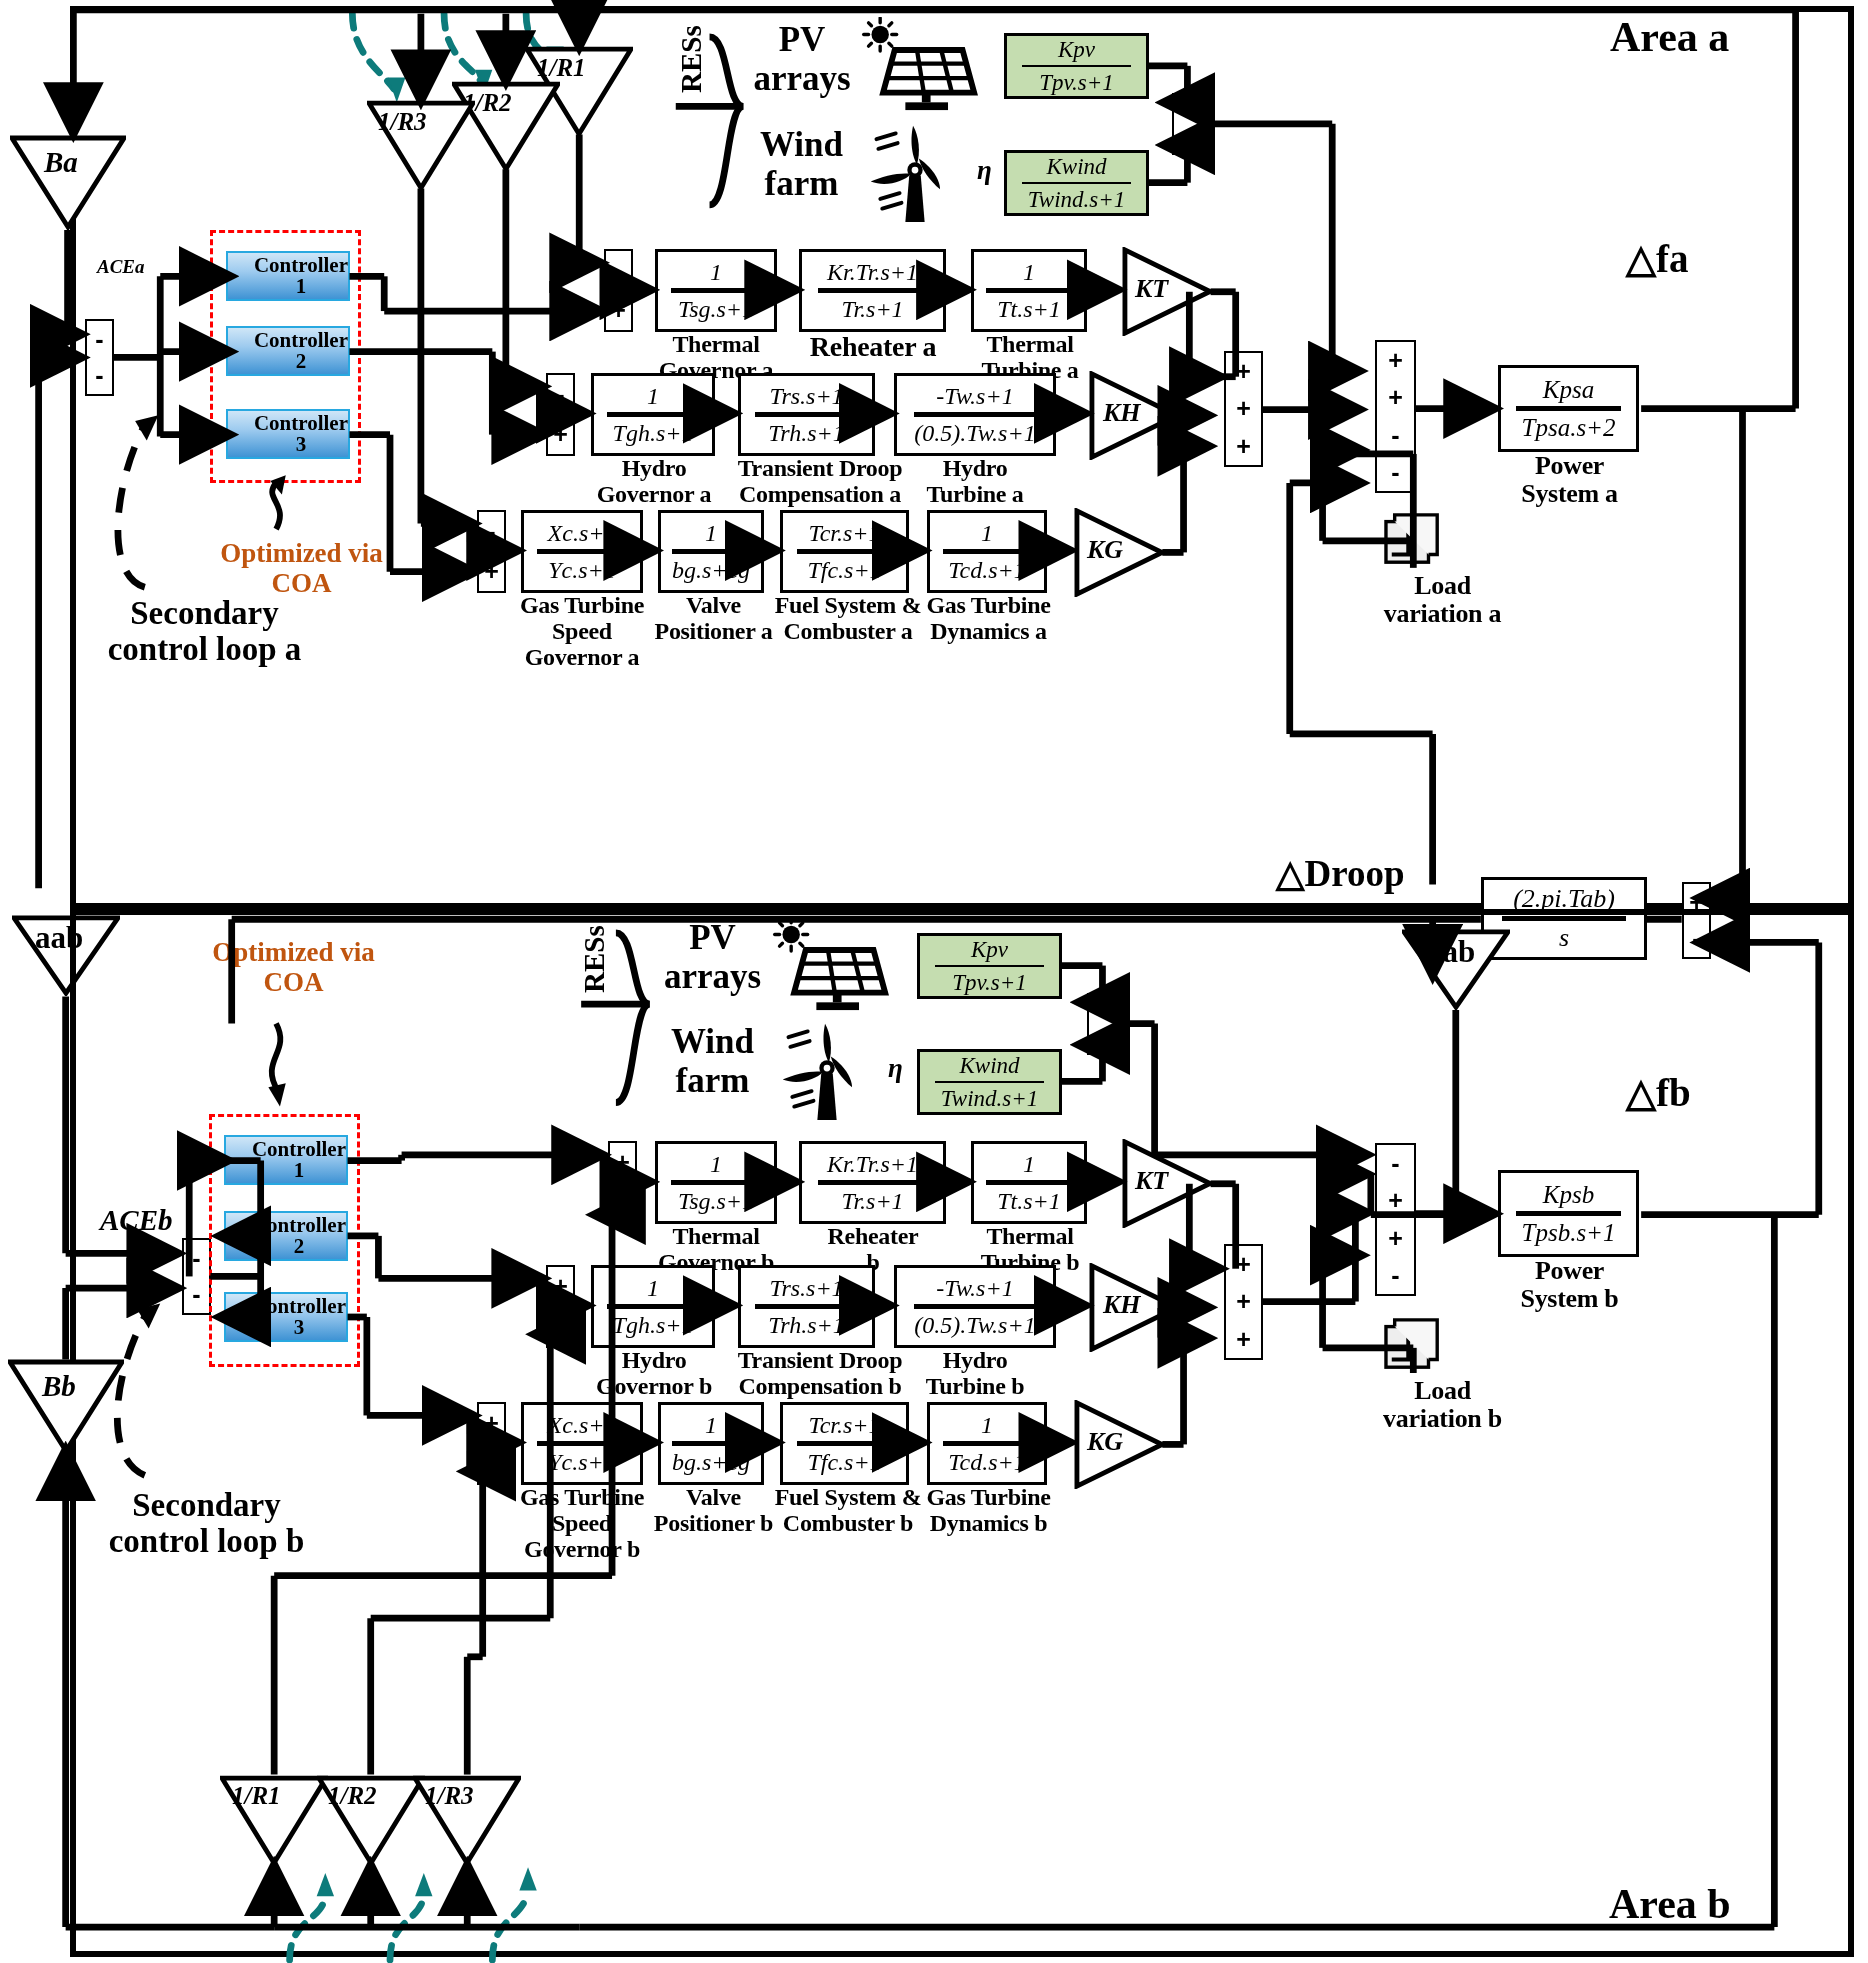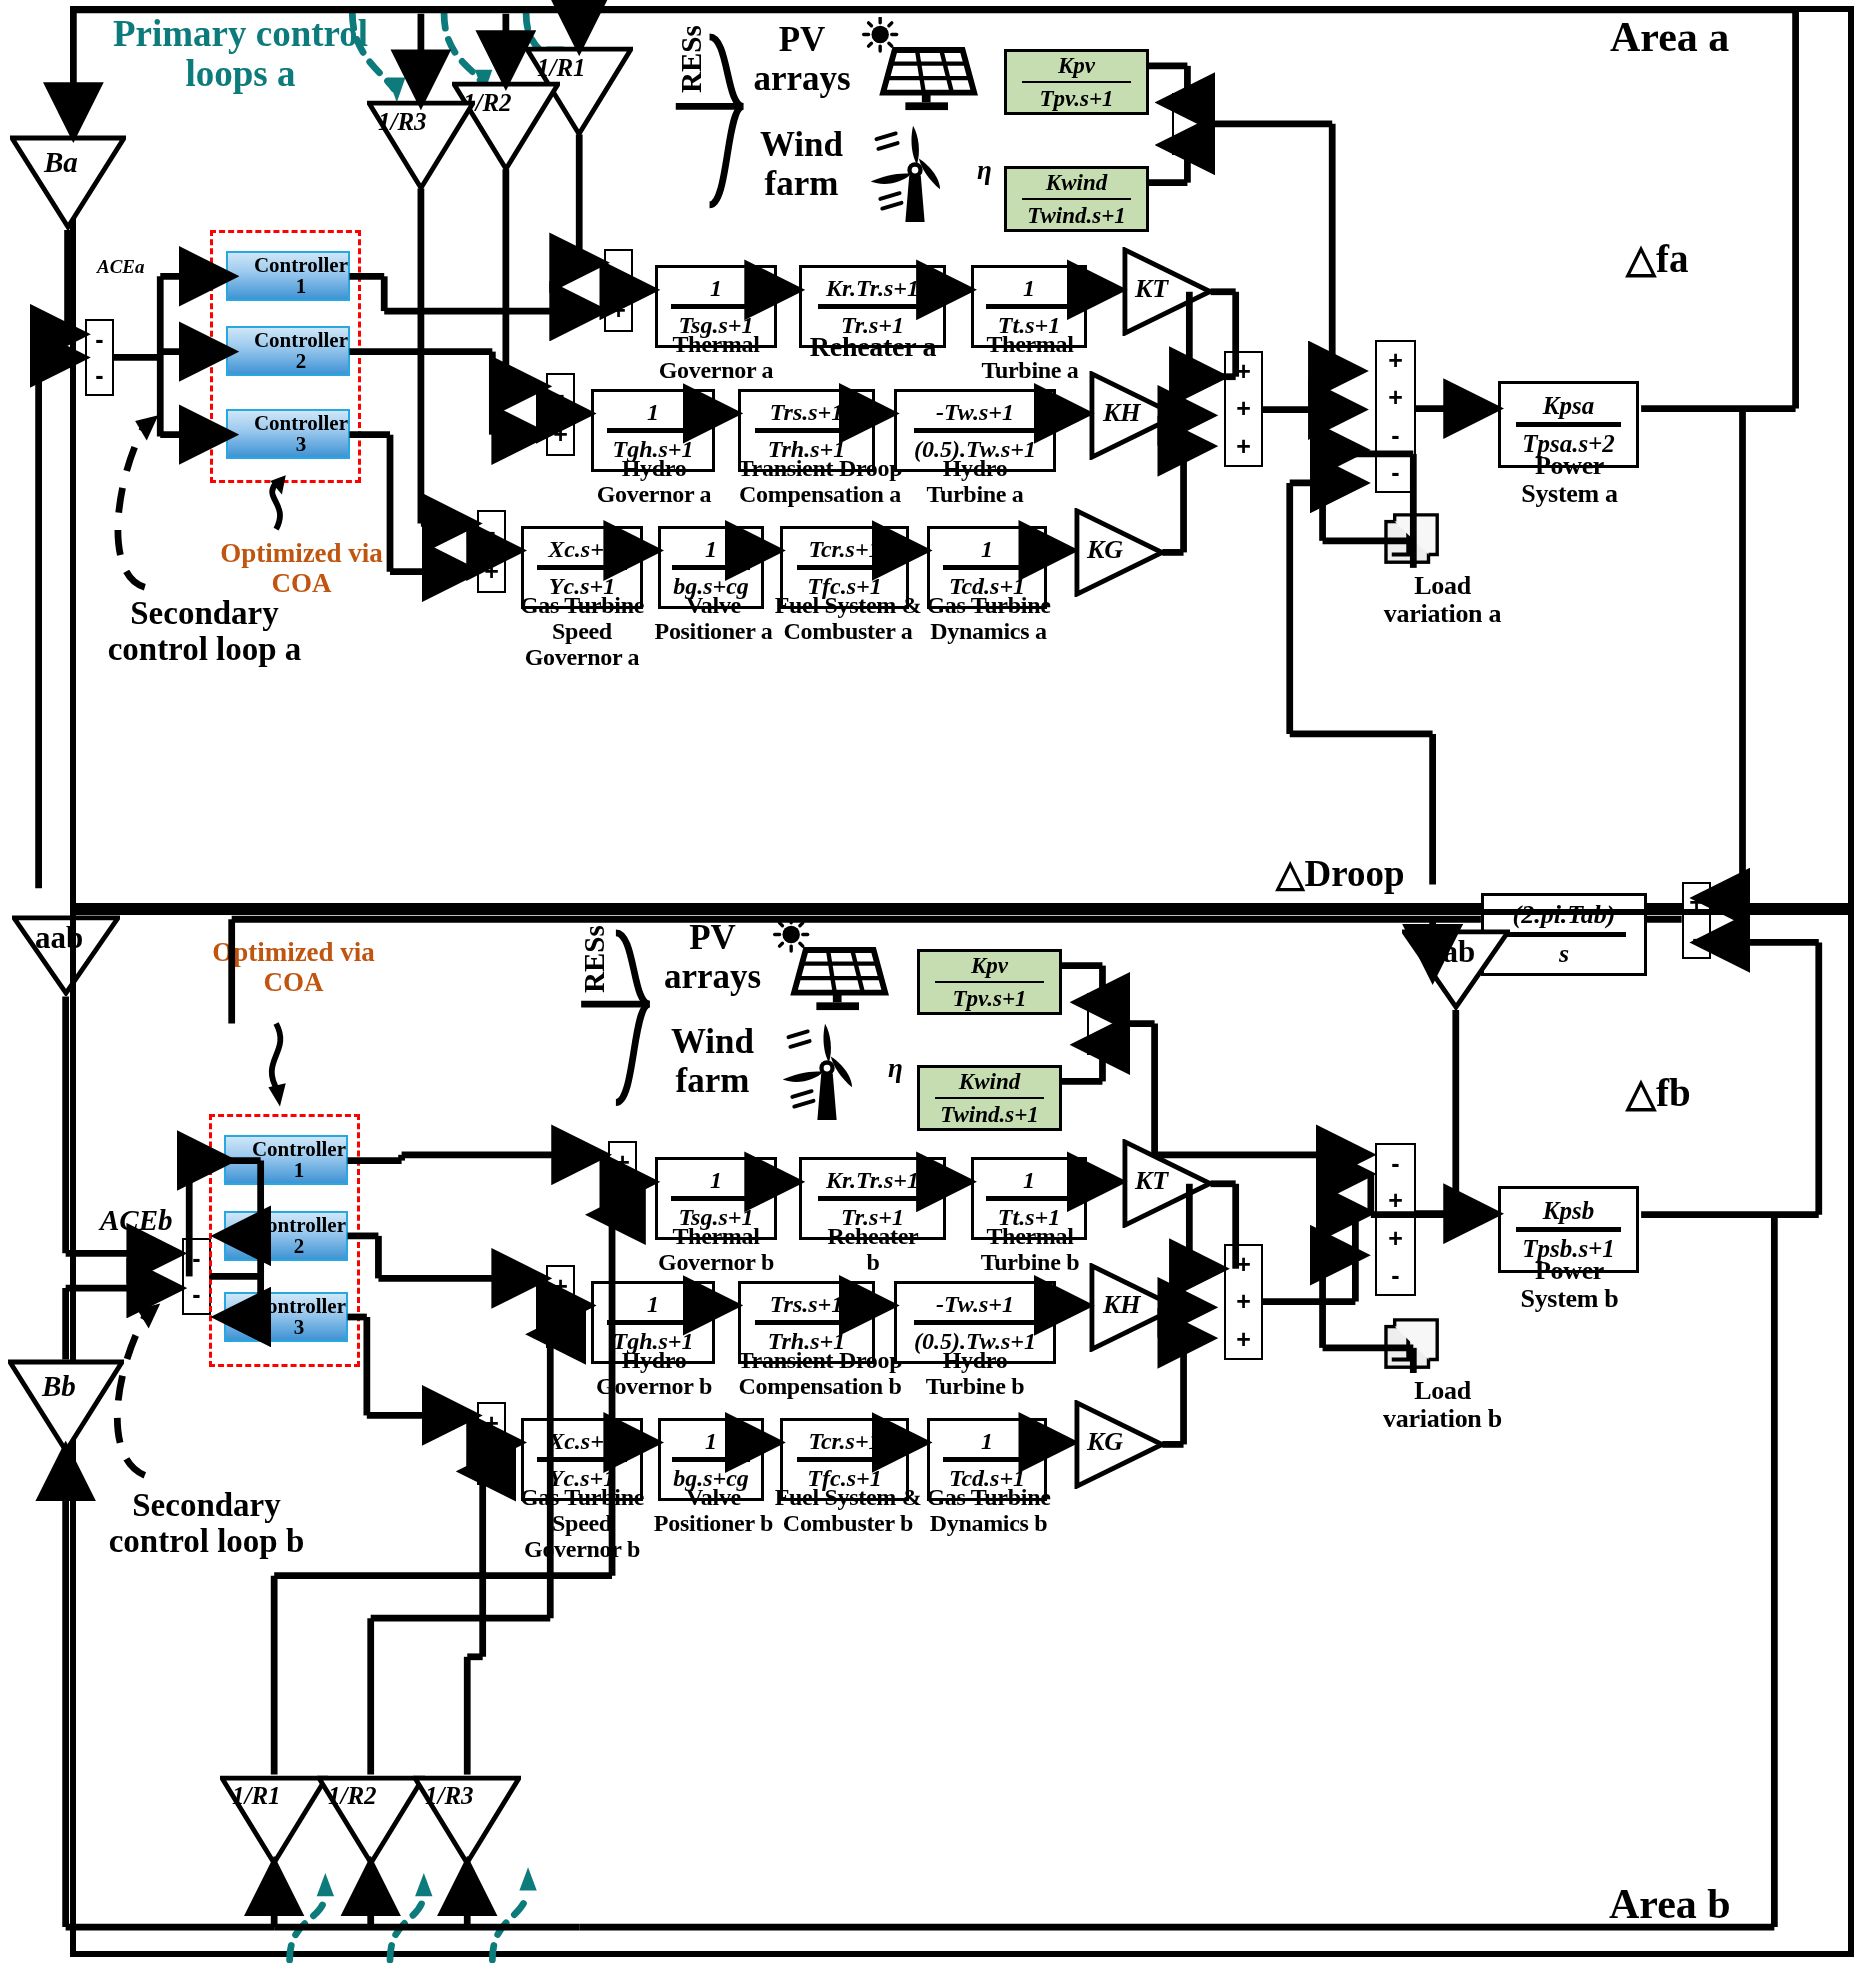--- a/index.html
+++ b/index.html
@@ -6,21 +6,21 @@
   html, body { margin:0; padding:0; background:#fff; }
   body { font-family:"Liberation Serif", serif; }
   #root { position:relative; width:1868px; height:1964px; background:#fff; overflow:hidden; }
 
   .abs { position:absolute; }
 
   
   .tf {
     position:absolute; background:#fff; border:3.9px solid #000;
     display:flex; flex-direction:column; align-items:center; justify-content:center;
-    font-style:italic; font-weight:bold; line-height:1.0;margin-top:16px;
+    font-style:italic; font-weight:normal; line-height:1.0;
   }
   .tf.res { background:#c5ddb0; }
   .tf .num { padding:1.9px 7.7px 1px; }
   .tf .bar { height:4.8px; background:#000; width:78%; margin:2.9px 0; }
   .tf .den { padding:1px 7.7px 1.9px; }
 
   
   .cap {
     position:absolute; text-align:center; font-weight:bold; color:#000;
     line-height:1.08; letter-spacing:-0.3px;
@@ -67,24 +67,20 @@
 </style>
 </head>
 <body>
 
 <div id="root">
 
   <div class="abs" style="left:70px; top:5.8px; width:1784px; height:903px; border:6.8px solid #000; border-top-width:6.8px;"></div>
 
   <div class="lbl" style="left:1610px; top:13.5px; font-size:42px;">Area a</div>
 
-  <div class="lbl teal" style="left:81px; top:13.5px; font-size:37px; width:319px; text-align:center;">
-    <div>Primary control</div>
-    <div>loops a</div>
-  </div>
 
   <svg class="overlay" width="1868" height="1964" viewBox="0 0 1935 2034">
     <g stroke="#0d7b7b" stroke-width="7" fill="none" stroke-dasharray="15 12" stroke-linecap="round">
       <path d="M365,14 C365,58 398,76 408,92"></path>
       <path d="M460,14 C460,58 490,70 498,84"></path>
       <path d="M545,14 C545,50 568,56 572,62"></path>
     </g>
     <polygon points="402,80 420,80 411,106" fill="#0d7b7b"></polygon>
     <polygon points="492,72 510,72 501,98" fill="#0d7b7b"></polygon>
     <polygon points="566,48 584,48 575,74" fill="#0d7b7b"></polygon>

